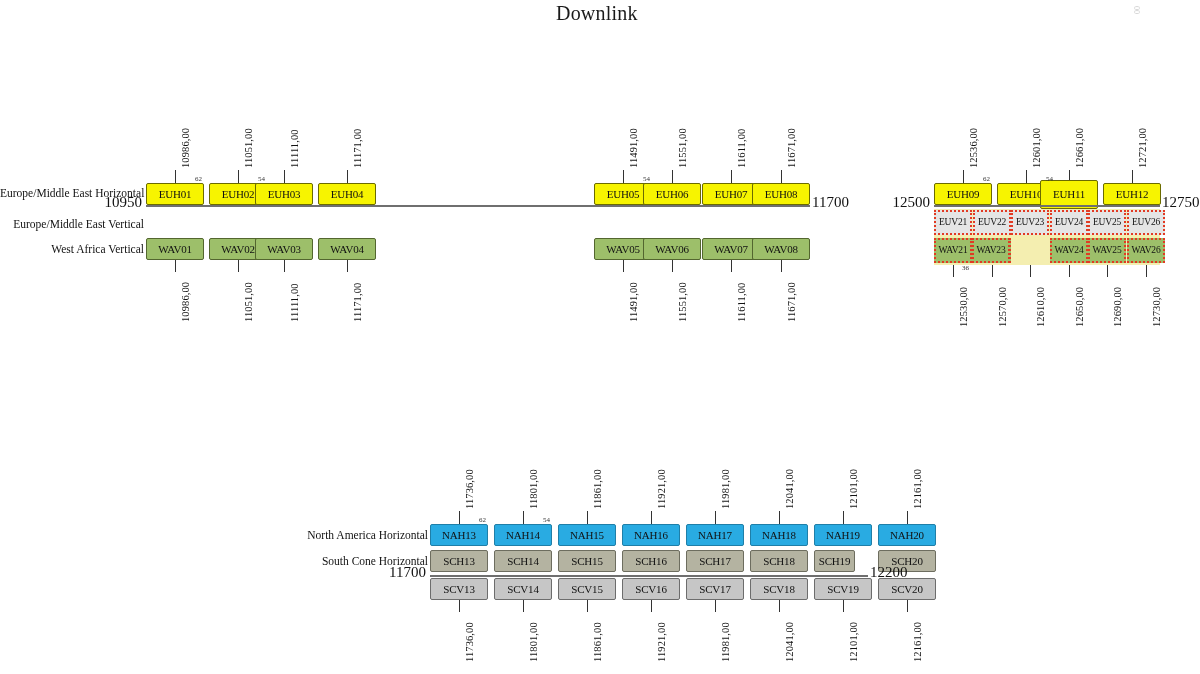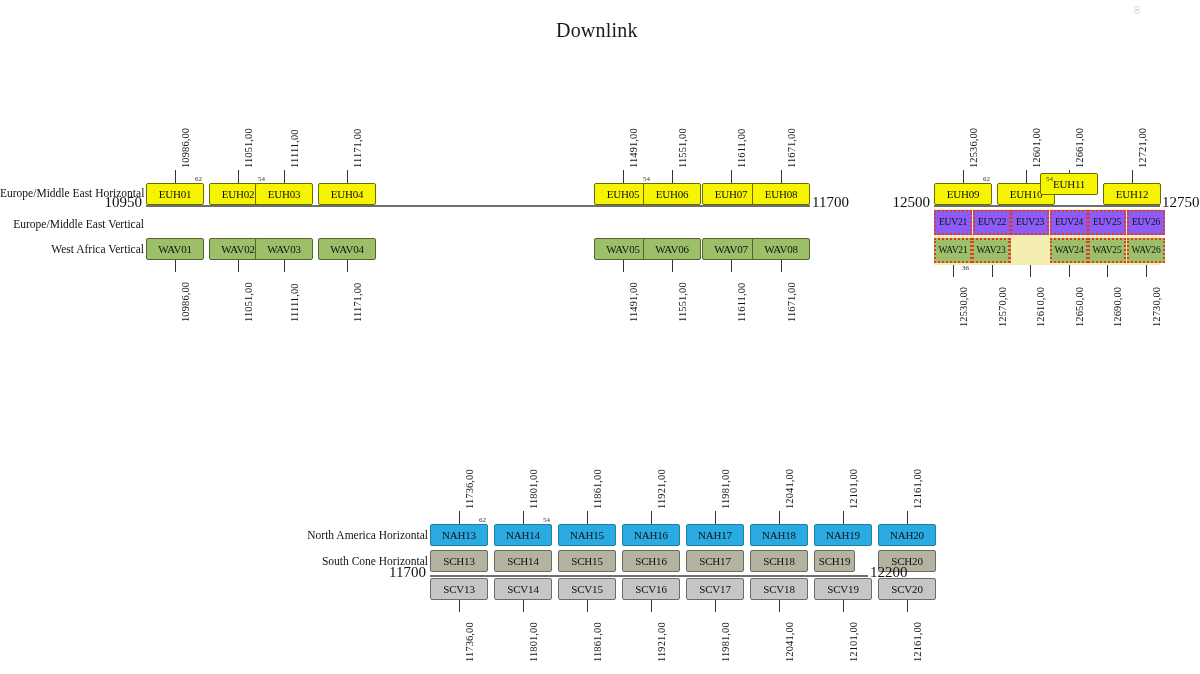--- a/index.html
+++ b/index.html
@@ -44,21 +44,21 @@
     justify-content:center;
     white-space:nowrap;
     letter-spacing:-0.2px;
     color:#111;
   }
   .box.yellow{background:#f7f400;border-color:#6b6b00;}
   .box.green {background:#9dbf6a;border-color:#53662f;}
   .box.blue  {background:#29abe2;border-color:#1f7fa8;}
   .box.olive {background:#b4b3a1;border-color:#6d6d5f;}
   .box.grey  {background:#c6c6c6;border-color:#6d6d6d;}
-  .box.paleyellow{background:#8b5cf6;border:2px dotted #e23a23;border-radius:0;}
+  .box.paleyellow{background:#e5e5e5;border:2px dotted #e23a23;border-radius:0;}
   .box.green-dot {background:#9dbf6a;border:2px dotted #e23a23;border-radius:0;}
 
   .panelbg{
     position:absolute;
     background:#f4eeb0;
     border:0;
   }
 
   
   .freq{
@@ -108,21 +108,21 @@
     color:#111;
   }
   .bandnum.right{text-align:left;}
   .bandnum.left{text-align:right;}
 </style>
 </head>
 <body>
 
 <div id="stage">
 
-  <div class="title" id="title" style="left:556px;top:19px;">Downlink</div>
+  <div class="title" id="title" style="left:556px;top:2px;">Downlink</div>
 
   <div class="corner-mark" style="left:1133px;top:14px;">00</div>
 
 <div class="tick" style="left: 175px; top: 170px; height: 14px;"></div>
     <div class="freq" style="left: 180px; top: 168px;">10986,00</div>
     <div class="tick" style="left: 238px; top: 170px; height: 14px;"></div>
     <div class="freq" style="left: 243px; top: 168px;">11051,00</div>
     <div class="tick" style="left: 284px; top: 170px; height: 14px;"></div>
     <div class="freq" style="left: 289px; top: 168px;">11111,00</div>
     <div class="tick" style="left: 347px; top: 170px; height: 14px;"></div>
@@ -179,21 +179,21 @@
     <div class="tick" style="left: 963px; top: 170px; height: 14px;"></div>
     <div class="freq" style="left: 968px; top: 168px;">12536,00</div>
     <div class="tick" style="left: 1026px; top: 170px; height: 14px;"></div>
     <div class="freq" style="left: 1031px; top: 168px;">12601,00</div>
     <div class="tick" style="left: 1069px; top: 170px; height: 14px;"></div>
     <div class="freq" style="left: 1074px; top: 168px;">12661,00</div>
     <div class="tick" style="left: 1132px; top: 170px; height: 14px;"></div>
     <div class="freq" style="left: 1137px; top: 168px;">12721,00</div>
     <div class="box yellow" style="left: 934px; top: 183px; width: 58px; height: 22px;">EUH09</div>
     <div class="box yellow" style="left: 997px; top: 183px; width: 58px; height: 22px;">EUH10</div>
-    <div class="box yellow" style="left: 1040px; top: 173px; width: 58px; height: 22px;">EUH11</div>
+    <div class="box yellow" style="left: 1040px; top: 180px; width: 58px; height: 29px;">EUH11</div>
     <div class="box yellow" style="left: 1103px; top: 183px; width: 58px; height: 22px;">EUH12</div>
     <div class="minilabel" style="left: 983px; top: 175px;">62</div>
     <div class="minilabel" style="left: 1046px; top: 175px;">54</div>
     <div class="bandline" style="left: 934px; top: 205px; width: 226px;"></div>
     <div class="bandnum left" style="left: 862px; top: 194px; width: 68px;">12500</div>
     <div class="bandnum right" style="left: 1162px; top: 194px; width: 70px;">12750</div>
     <div class="panelbg" style="left: 934px; top: 209px; width: 226px; height: 56px;"></div>
     <div class="box paleyellow" style="left: 934px; top: 210px; width: 38px; height: 25px; font-size: 9.5px;">EUV21</div>
     <div class="box paleyellow" style="left: 973px; top: 210px; width: 38px; height: 25px; font-size: 9.5px;">EUV22</div>
     <div class="box paleyellow" style="left: 1011px; top: 210px; width: 38px; height: 25px; font-size: 9.5px;">EUV23</div>

